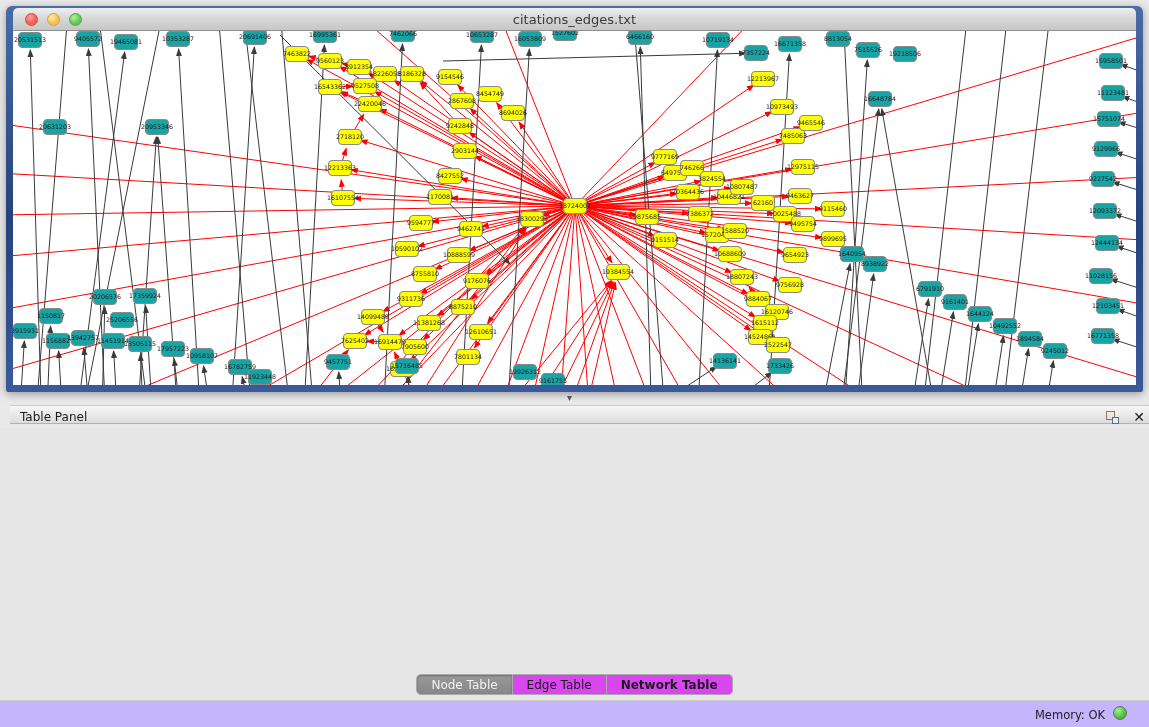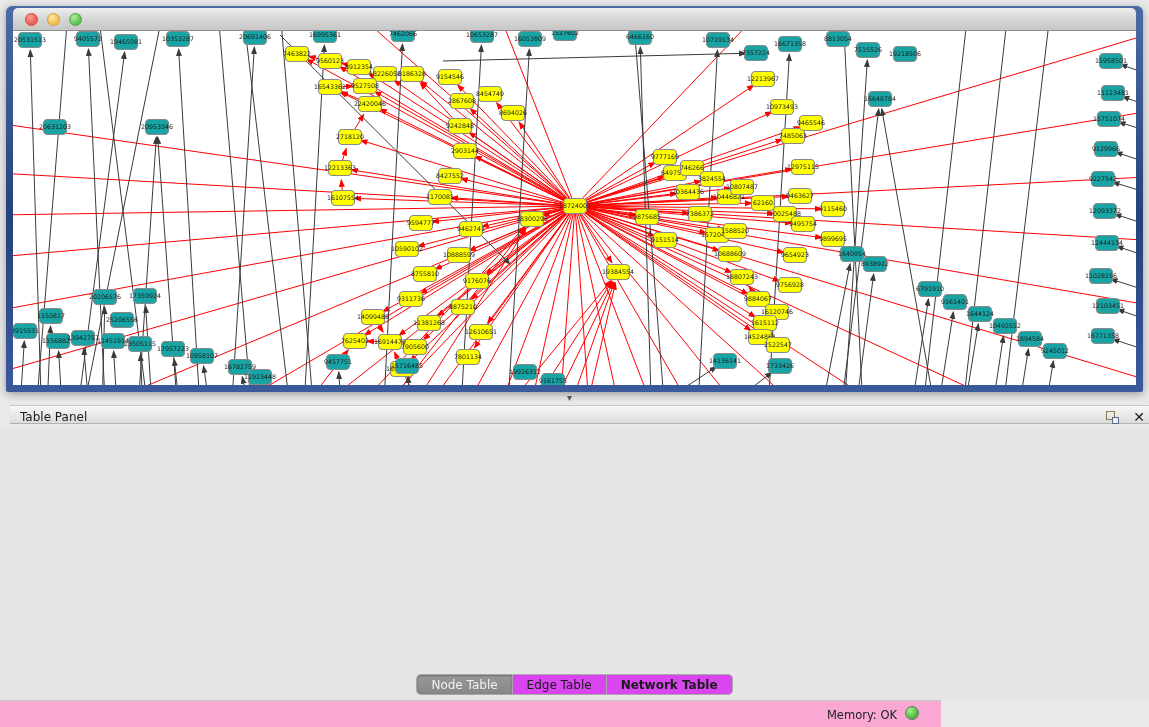--- a/index.html
+++ b/index.html
@@ -37,35 +37,36 @@
 
   
   .tabs-bar { position:absolute; left:0; top:674px; width:1149px; display:flex; justify-content:center; }
   .seg { height:21px; font-size:12px; line-height:20px; text-align:center; border:1px solid #a9a9a9; border-left:none;
     background:#d946ef; color:#1a1a1a; padding:0 14px; cursor:pointer; }
   .seg.first { border-left:1px solid #a9a9a9; border-radius:5px 0 0 5px; }
   .seg.last { border-radius:0 5px 5px 0;font-weight:bold; }
   .seg.selected { background:linear-gradient(180deg,#999999,#878787); color:#f2f2f2; box-shadow:inset 0 1px 2px rgba(0,0,0,.3); }
 
   
-  .status-bar { position:absolute; left:0; top:700px; width:941px; height:27px; background:#f9a8d4; border-top:1px solid #c9c9c9; }
+  .status-bar { position:absolute; left:0; top:700px; width:1149px; height:27px; background:#c4b5fd; border-top:1px solid #c9c9c9; }
   .mem-label { position:absolute; right:44px; top:7px; font-size:11.5px; color:#222; }
   .mem-dot { position:absolute; right:22px; top:5px; width:14px; height:14px; border-radius:50%;
     background:radial-gradient(circle at 35% 30%,#a8ef8e,#49bb38 65%); border:1px solid #6e6e6e; }
 </style>
 </head>
 <body>
 
 <div class="desktop">
 
   <div class="net-window">
     <div class="net-titlebar">
       <span class="tl red"></span>
       <span class="tl yellow"></span>
       <span class="tl green"></span>
+      <div class="net-title">citations_edges.txt</div>
     </div>
     <div class="net-canvas">
       <svg id="netsvg" width="1123" height="354" viewBox="0 0 1123 354" xmlns="http://www.w3.org/2000/svg">
           <defs>
             <marker id="ra" markerWidth="8" markerHeight="7" refX="7" refY="3" orient="auto">
               <path d="M0,0 L8,3 L0,6 Z" fill="#ff0000"></path>
             </marker>
             <marker id="ba" markerWidth="8" markerHeight="7" refX="7" refY="3" orient="auto">
               <path d="M0,0 L8,3 L0,6 Z" fill="#3a3a3a"></path>
             </marker>

